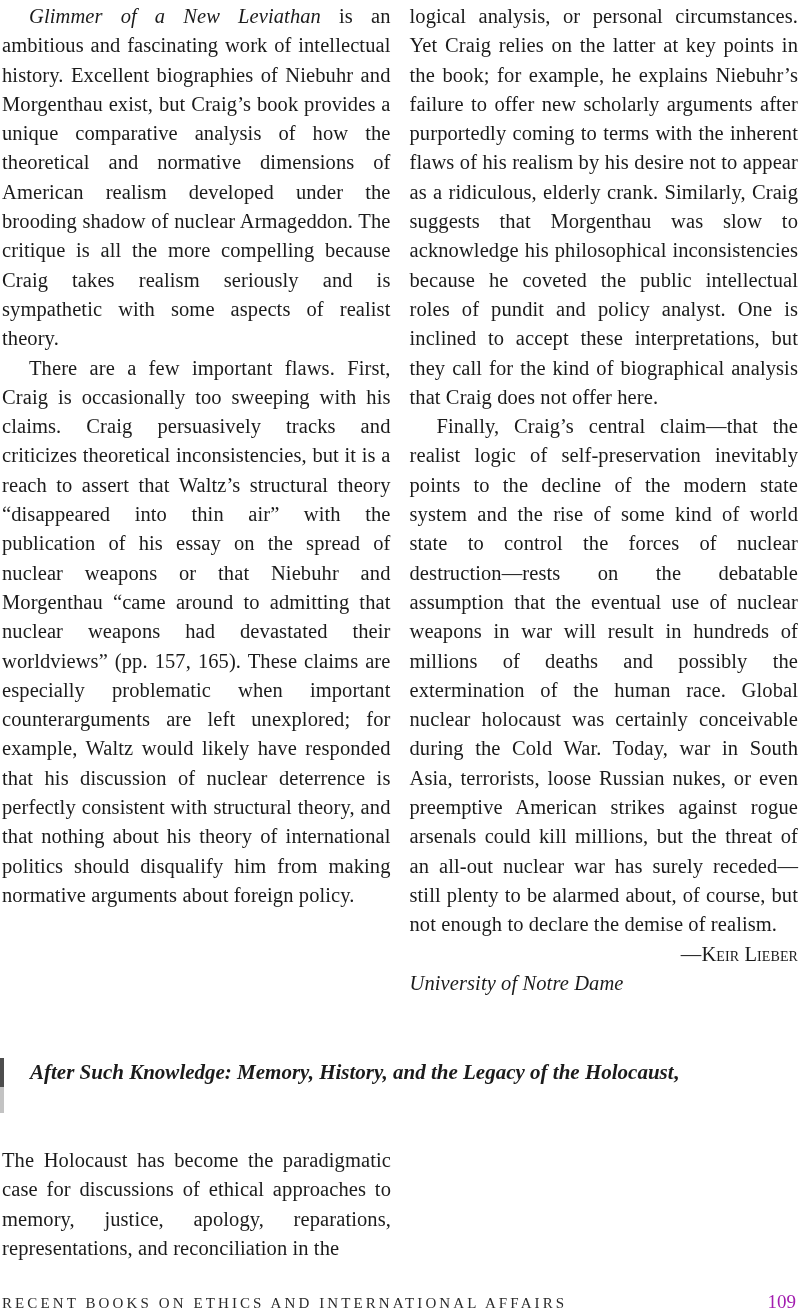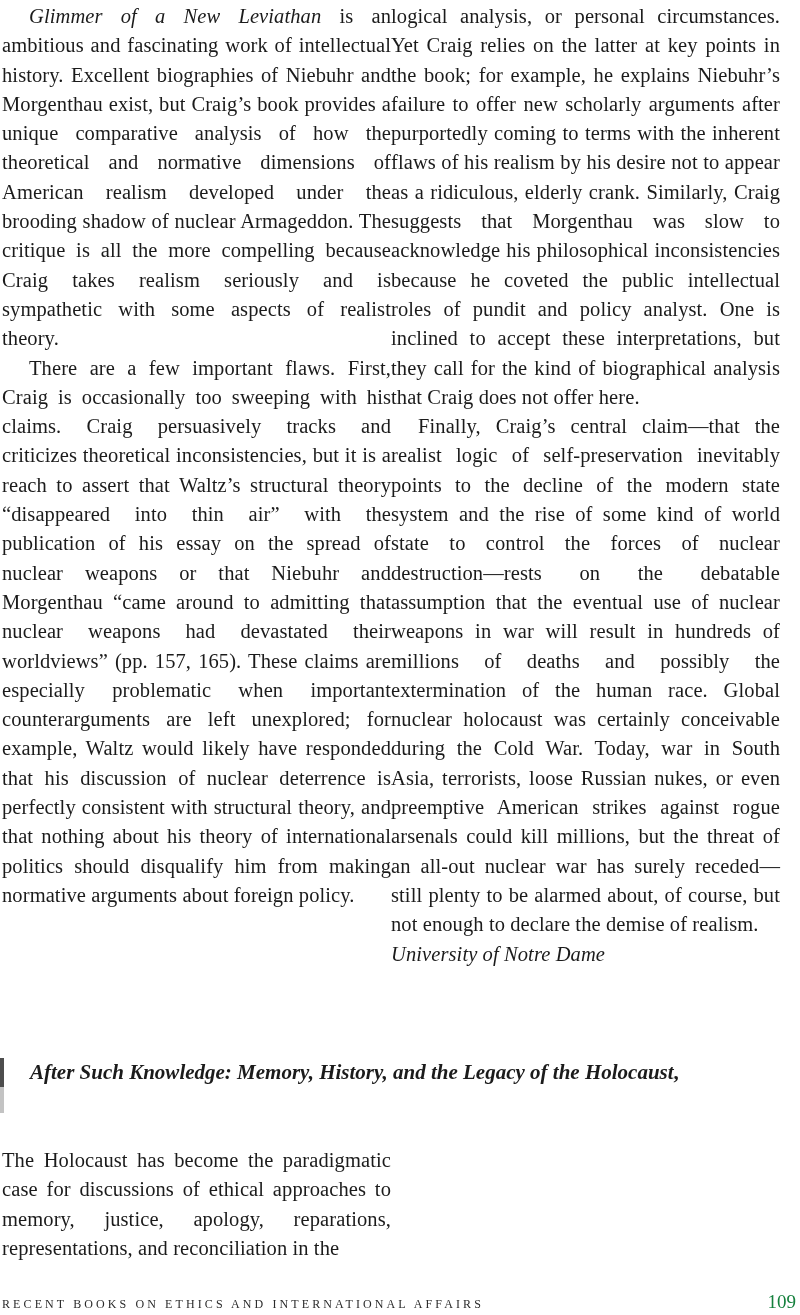--- a/index.html
+++ b/index.html
@@ -10,20 +10,21 @@
     background: #ffffff;
     font-family: "Liberation Serif", "DejaVu Serif", serif;
     color: #1b1b1b;
     overflow: hidden;
   }
   .columns {
     position: absolute;
     left: 0;
     right: 0;
     display: flex;
+    gap: 19px;
     padding: 0 2px;
   }
   .review1 { top: 2px; }
   .review2 { top: 1146px; flex-direction: column; }
   .col { width: 389px; }
   .col p {
     margin: 0;
     font-size: 20.5px;
     line-height: 29.3px;
     text-align: justify;
@@ -69,42 +70,43 @@
   .footer {
     position: absolute;
     top: 1291px;
     left: 2px;
     right: 4px;
     display: flex;
     justify-content: space-between;
     align-items: baseline;
   }
   .running-head {
-    font-size: 12px;
+    font-size: 15px;
     letter-spacing: 3.1px;
     color: #2a2a2a;
   }
   .page-number {
     font-size: 19px;
-    color: #15803d;
+    color: #a21caf;
   }
 </style>
 </head>
 <body>
 
 <div class="page">
 
   <section class="columns review1">
     <div class="col">
       <p class="indent"><span class="italic">Glimmer of a New Leviathan</span><span> is an ambitious and fascinating work of intellectual history. Excellent biographies of Niebuhr and Morgenthau exist, but Craig’s book provides a unique comparative analysis of how the theoretical and normative dimensions of American realism developed under the brooding shadow of nuclear Armageddon. The critique is all the more compelling because Craig takes realism seriously and is sympathetic with some aspects of realist theory.</span></p>
       <p class="indent">There are a few important flaws. First, Craig is occasionally too sweeping with his claims. Craig persuasively tracks and criticizes theoretical inconsistencies, but it is a reach to assert that Waltz’s structural theory “disappeared into thin air” with the publication of his essay on the spread of nuclear weapons or that Niebuhr and Morgenthau “came around to admitting that nuclear weapons had devastated their worldviews” (pp. 157, 165). These claims are especially problematic when important counterarguments are left unexplored; for example, Waltz would likely have responded that his discussion of nuclear deterrence is perfectly consistent with structural theory, and that nothing about his theory of international politics should disqualify him from making normative arguments about foreign policy.</p>
     </div>
     <div class="col">
       <p>logical analysis, or personal circumstances. Yet Craig relies on the latter at key points in the book; for example, he explains Niebuhr’s failure to offer new scholarly arguments after purportedly coming to terms with the inherent flaws of his realism by his desire not to appear as a ridiculous, elderly crank. Similarly, Craig suggests that Morgenthau was slow to acknowledge his philosophical inconsistencies because he coveted the public intellectual roles of pundit and policy analyst. One is inclined to accept these interpretations, but they call for the kind of biographical analysis that Craig does not offer here.</p>
       <p class="indent">Finally, Craig’s central claim—that the realist logic of self-preservation inevitably points to the decline of the modern state system and the rise of some kind of world state to control the forces of nuclear destruction—rests on the debatable assumption that the eventual use of nuclear weapons in war will result in hundreds of millions of deaths and possibly the extermination of the human race. Global nuclear holocaust was certainly conceivable during the Cold War. Today, war in South Asia, terrorists, loose Russian nukes, or even preemptive American strikes against rogue arsenals could kill millions, but the threat of an all-out nuclear war has surely receded—still plenty to be alarmed about, of course, but not enough to declare the demise of realism.</p>
+      <p class="sig-name">—Keir Lieber</p>
       <p class="sig-affil">University of Notre Dame</p>
     </div>
   </section>
 
   <section class="book-entry">
     <div class="entry-rule"></div>
     <div class="entry-text">
       <p class="entry-title"><span class="bold-italic">After Such Knowledge: Memory, History, and the Legacy of the Holocaust</span><span>,</span></p>
     </div>
   </section>

